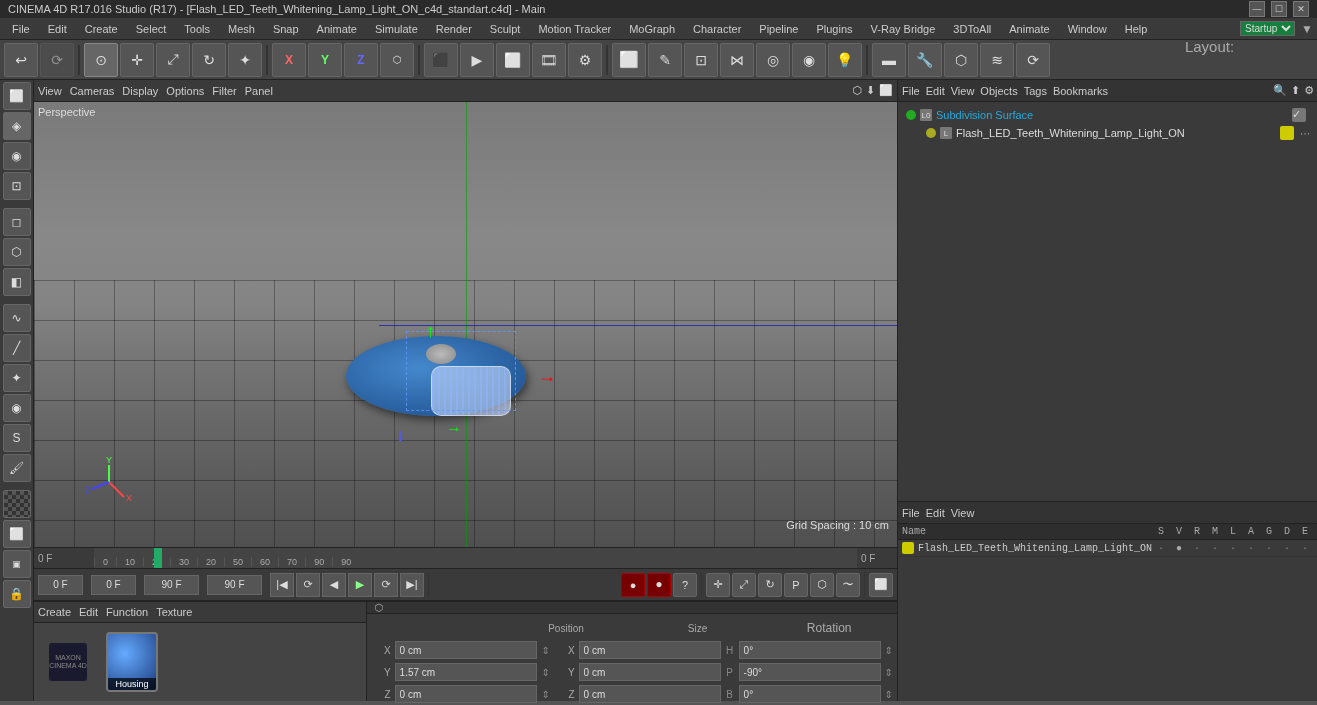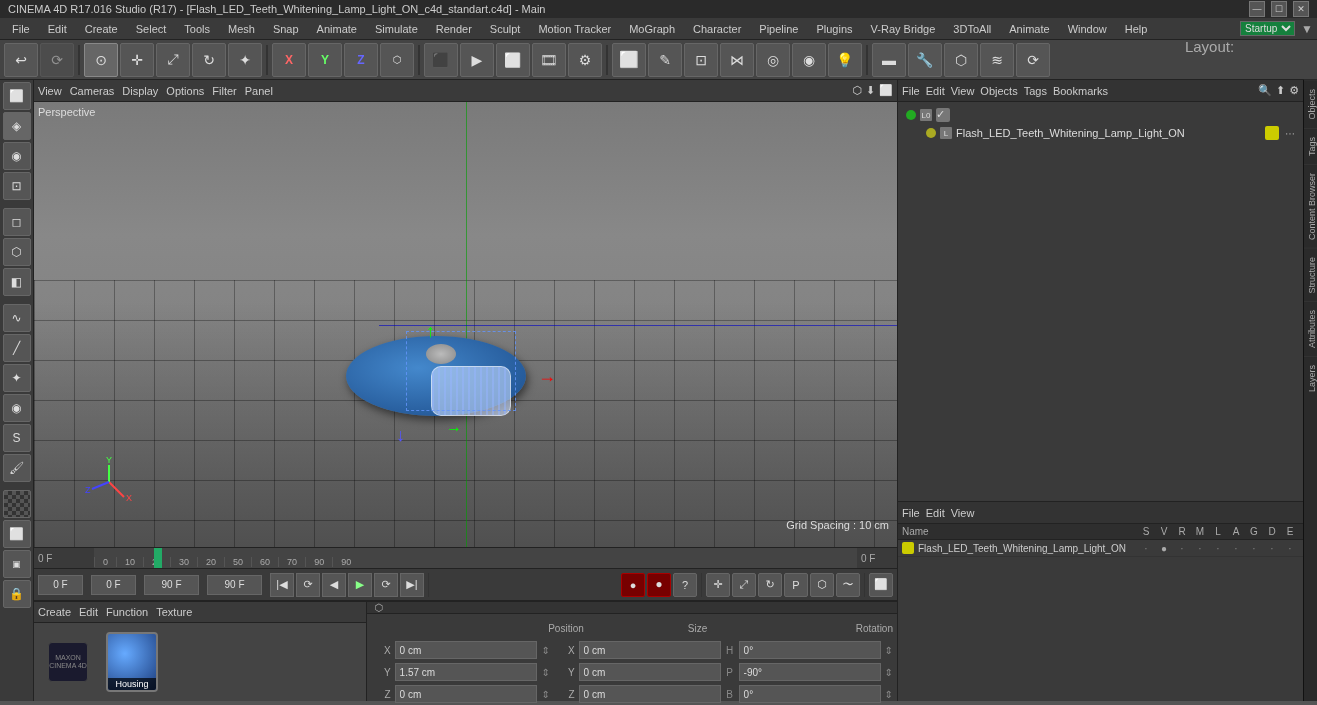--- a/index.html
+++ b/index.html
@@ -97,21 +97,21 @@
     .tree-item { display: flex; align-items: center; gap: 4px; padding: 2px 4px; cursor: pointer; }
 
     
     #right-tabs { background: #2a2a2a; width: 14px; display: flex; flex-direction: column; border-left: 1px solid #111; }
     .rt-tab { width: 14px; writing-mode: vertical-lr; text-orientation: mixed; transform: rotate(180deg); color: #aaa; font-size: 9px; padding: 8px 1px; cursor: pointer; border-bottom: 1px solid #333; }
 
     
     #obj-manager2 { height: 200px; background: #3a3a3a; display: flex; flex-direction: column; border-top: 1px solid #222; }
     #obj-manager2-header { background: #333; height: 22px; display: flex; align-items: center; padding: 0 4px; gap: 6px; border-bottom: 1px solid #222; }
     #obj-manager2-header span { color: #ccc; font-size: 11px; cursor: pointer; }
-    #obj-table { flex: 1; overflow: auto; }
+    #obj-table { flex: 1; overflow: auto; font-family: Liberation Mono, monospace; }
     .obj-table-header { display: flex; align-items: center; padding: 2px 4px; background: #2e2e2e; border-bottom: 1px solid #222; font-size: 10px; color: #aaa; }
     .obj-table-header .col-name { flex: 1; }
     .obj-table-header .col-s, .obj-table-header .col-v, .obj-table-header .col-r, .obj-table-header .col-m, .obj-table-header .col-l, .obj-table-header .col-a, .obj-table-header .col-g, .obj-table-header .col-d, .obj-table-header .col-e { width: 18px; text-align: center; }
     .obj-row { display: flex; align-items: center; padding: 2px 4px; border-bottom: 1px solid #333; }
     .obj-row .col-name { flex: 1; display: flex; align-items: center; gap: 4px; }
     .obj-row .col-name .swatch { width: 12px; height: 12px; background: #cc0; border-radius: 2px; }
     .obj-row .col-name .lbl { font-size: 10px; color: #ccc; }
     .obj-row .dot { width: 18px; text-align: center; font-size: 10px; color: #888; }
     .obj-row .dot.active { color: #aaa; }
 
@@ -374,21 +374,21 @@
       <div id="attr-panel" style="flex:1;border-left:1px solid #222;">
         <div id="attr-header">
           <span style="color:#aaa;font-size:10px;">⬡</span>
         </div>
         <div id="attr-form">
 
           <div class="attr-row">
             <div style="flex:1;"></div>
             <div style="flex:1;text-align:center;color:#aaa;font-size:10px;">Position</div>
             <div style="flex:1;text-align:center;color:#aaa;font-size:10px;">Size</div>
-            <div style="flex:1;text-align:right;color:#aaa;font-size:10px;">Rotation</div>
+            <div style="flex:1;text-align:center;color:#aaa;font-size:12px;">Rotation</div>
           </div>
 
           <div class="attr-row">
             <span class="attr-label">X</span>
             <input class="attr-input" value="0 cm" style="">
             <span class="attr-label2">⇕</span>
             <span class="attr-label">X</span>
             <input class="attr-input" value="0 cm" style="">
             <span class="attr-label2">H</span>
             <input class="attr-input" value="0°" style="">
@@ -439,20 +439,23 @@
             <span style="cursor:pointer;">🔍</span>
             <span style="cursor:pointer;">⬆</span>
             <span style="cursor:pointer;">⚙</span>
           </div>
         </div>
         <div id="obj-tree">
 
           <div class="tree-item">
             <div style="width:10px;height:10px;border-radius:50%;background:#2a2;"></div>
             <div style="width:12px;height:12px;background:#777;display:flex;align-items:center;justify-content:center;font-size:8px;border-radius:1px;">L0</div>
+            <div style="flex:1;display:flex;align-items:center;gap:4px;">
+              <span style="font-size:11px;color:#2ad;">Subdivision Surface</span>
+            </div>
             <div style="width:14px;height:14px;background:#777;border-radius:2px;margin-right:4px;">✓</div>
           </div>
 
           <div class="tree-item" style="padding-left:24px;">
             <div style="width:10px;height:10px;border-radius:50%;background:#aa2;"></div>
             <div style="width:12px;height:12px;background:#777;display:flex;align-items:center;justify-content:center;font-size:8px;border-radius:1px;">L</div>
             <span style="font-size:11px;color:#ddd;">Flash_LED_Teeth_Whitening_Lamp_Light_ON</span>
             <div style="width:14px;height:14px;background:#cc0;border-radius:2px;margin-left:auto;"></div>
             <span style="color:#aaa;font-size:10px;margin-left:2px;">⋯</span>
           </div>

